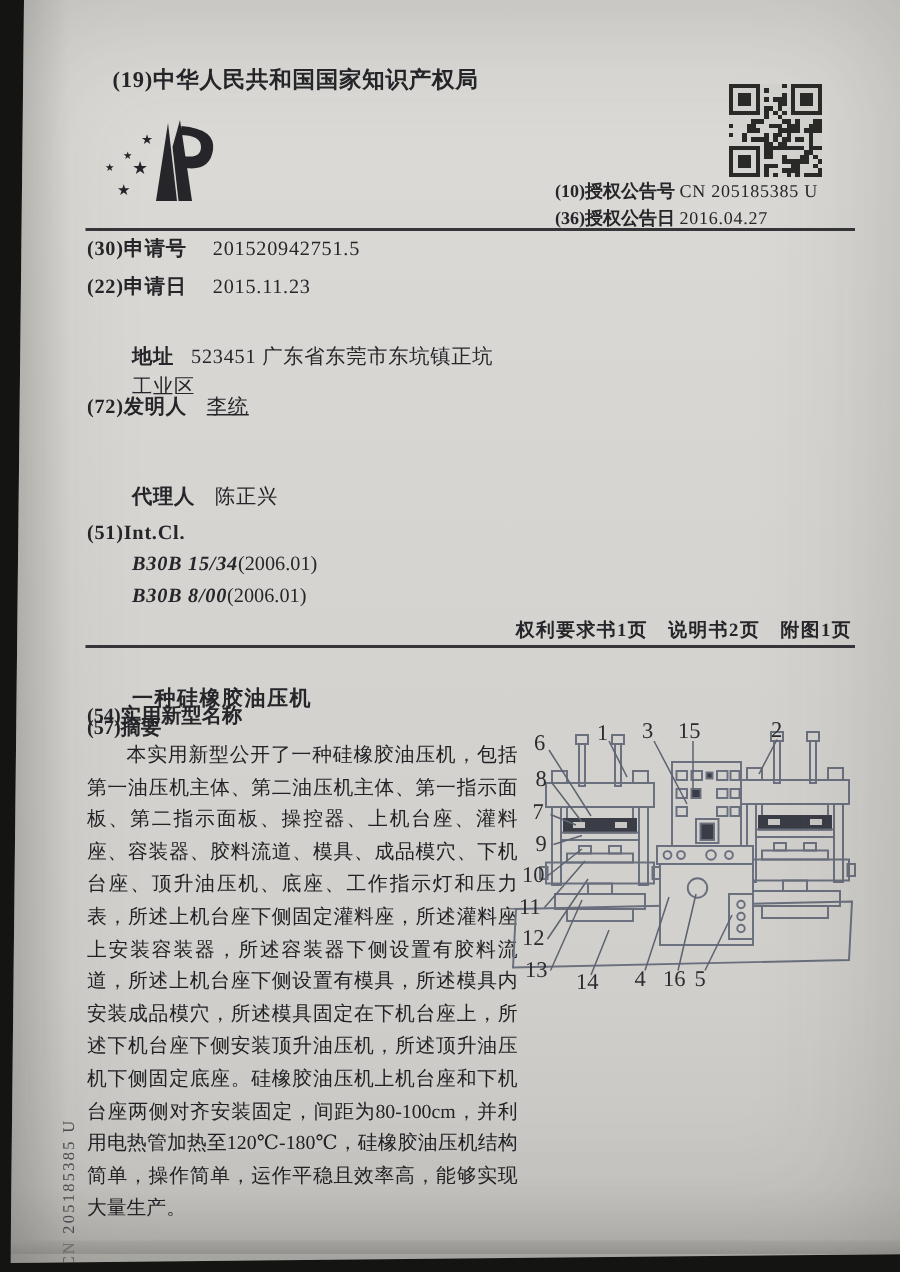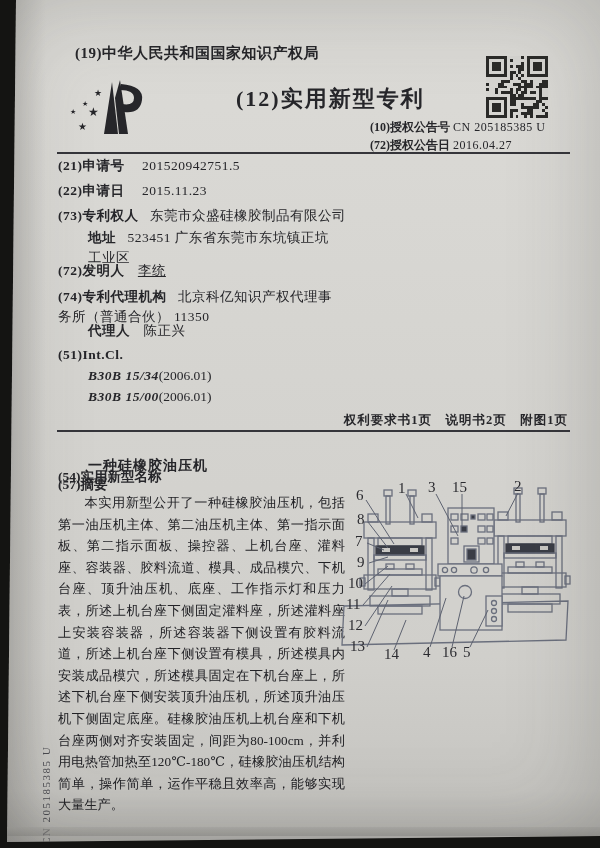--- a/index.html
+++ b/index.html
@@ -66,21 +66,20 @@
         <text x="4" y="38" font-size="7">★</text>
         <text x="22" y="40" font-size="12">★</text>
         <text x="12" y="54" font-size="10">★</text>
         <polygon points="46,6 52,58 38,58"></polygon>
         <polygon points="54,4 62,58 53,58 49,22"></polygon>
         <path d="M55,8 Q78,10 76,24 Q74,38 58,36 L56,28 Q68,30 68,22 Q68,14 54,14 Z"></path>
       </g>
     </svg>
   </div>
 
-  <div class="abs doctype">(12)实用新型专利</div>
 
   <div class="abs qr">
     <svg id="qr" width="62" height="62" viewBox="0 0 21 21" shape-rendering="crispEdges">
         <rect x="0" y="0" width="21" height="21" fill="#d6d5d1"></rect>
         <rect x="0" y="0" width="1" height="1" fill="#2a2a28"></rect>
         <rect x="1" y="0" width="1" height="1" fill="#2a2a28"></rect>
         <rect x="2" y="0" width="1" height="1" fill="#2a2a28"></rect>
         <rect x="3" y="0" width="1" height="1" fill="#2a2a28"></rect>
         <rect x="4" y="0" width="1" height="1" fill="#2a2a28"></rect>
         <rect x="5" y="0" width="1" height="1" fill="#2a2a28"></rect>
@@ -299,62 +298,54 @@
         <rect x="19" y="20" width="1" height="1" fill="#2a2a28"></rect>
         <rect x="20" y="20" width="1" height="1" fill="#2a2a28"></rect>
       </svg>
   </div>
 
   <div class="abs pubrow" style="left:370px;top:119px;">
     <span class="lbl">(10)授权公告号</span>
     <span class="val">CN 205185385 U</span>
   </div>
   <div class="abs pubrow" style="left:370px;top:137px;">
-    <span class="lbl">(72)授权公告日</span>
+    <span class="lbl">(36)授权公告日</span>
     <span class="val">2016.04.27</span>
   </div>
 
   <div class="rule" style="top:152px;"></div>
 
   <div class="abs bib" style="left:58px;top:157px;">
-    <span class="lbl">(21)申请号</span>
+    <span class="lbl">(30)申请号</span>
     <span class="val" style="margin-left:14px;">201520942751.5</span>
   </div>
   <div class="abs bib" style="left:58px;top:182px;">
     <span class="lbl">(22)申请日</span>
     <span class="val" style="margin-left:14px;">2015.11.23</span>
   </div>
-  <div class="abs bib" style="left:58px;top:207px;">
-    <span class="lbl">(73)专利权人</span>
-    <span class="val" style="margin-left:8px;">东莞市众盛硅橡胶制品有限公司</span>
-  </div>
   <div class="abs bib wrapblk" style="left:88px;top:228px;width:242px;">
     <span class="lbl">地址</span>
     <span class="val" style="margin-left:8px;">523451 广东省东莞市东坑镇正坑工业区</span>
   </div>
   <div class="abs bib" style="left:58px;top:262px;">
     <span class="lbl">(72)发明人</span>
     <span class="val" style="margin-left:10px;text-decoration:underline;">李统</span>
   </div>
-  <div class="abs bib wrapblk" style="left:58px;top:287px;width:282px;">
-    <span class="lbl">(74)专利代理机构</span>
-    <span class="val" style="margin-left:8px;">北京科亿知识产权代理事务所（普通合伙） 11350</span>
-  </div>
   <div class="abs bib" style="left:88px;top:322px;">
     <span class="lbl">代理人</span>
     <span class="val" style="margin-left:10px;">陈正兴</span>
   </div>
   <div class="abs bib" style="left:58px;top:347px;">
     <span class="lbl">(51)Int.Cl.</span>
   </div>
   <div class="abs bib" style="left:88px;top:368px;">
     <span class="cls">B30B 15/34</span><span class="clsver">(2006.01)</span>
   </div>
   <div class="abs bib" style="left:88px;top:389px;">
-    <span class="cls">B30B 15/00</span><span class="clsver">(2006.01)</span>
+    <span class="cls">B30B 8/00</span><span class="clsver">(2006.01)</span>
   </div>
 
   <div class="abs pagesinfo">权利要求书1页　说明书2页　附图1页</div>
 
   <div class="rule" style="top:430px;"></div>
 
   <div class="abs sec54">(54)实用新型名称</div>
   <div class="abs title54">一种硅橡胶油压机</div>
   <div class="abs sec57">(57)摘要</div>
   <div class="abs abstract">本实用新型公开了一种硅橡胶油压机，包括第一油压机主体、第二油压机主体、第一指示面板、第二指示面板、操控器、上机台座、灌料座、容装器、胶料流道、模具、成品模穴、下机台座、顶升油压机、底座、工作指示灯和压力表，所述上机台座下侧固定灌料座，所述灌料座上安装容装器，所述容装器下侧设置有胶料流道，所述上机台座下侧设置有模具，所述模具内安装成品模穴，所述模具固定在下机台座上，所述下机台座下侧安装顶升油压机，所述顶升油压机下侧固定底座。硅橡胶油压机上机台座和下机台座两侧对齐安装固定，间距为80-100cm，并利用电热管加热至120℃-180℃，硅橡胶油压机结构简单，操作简单，运作平稳且效率高，能够实现大量生产。</div>

